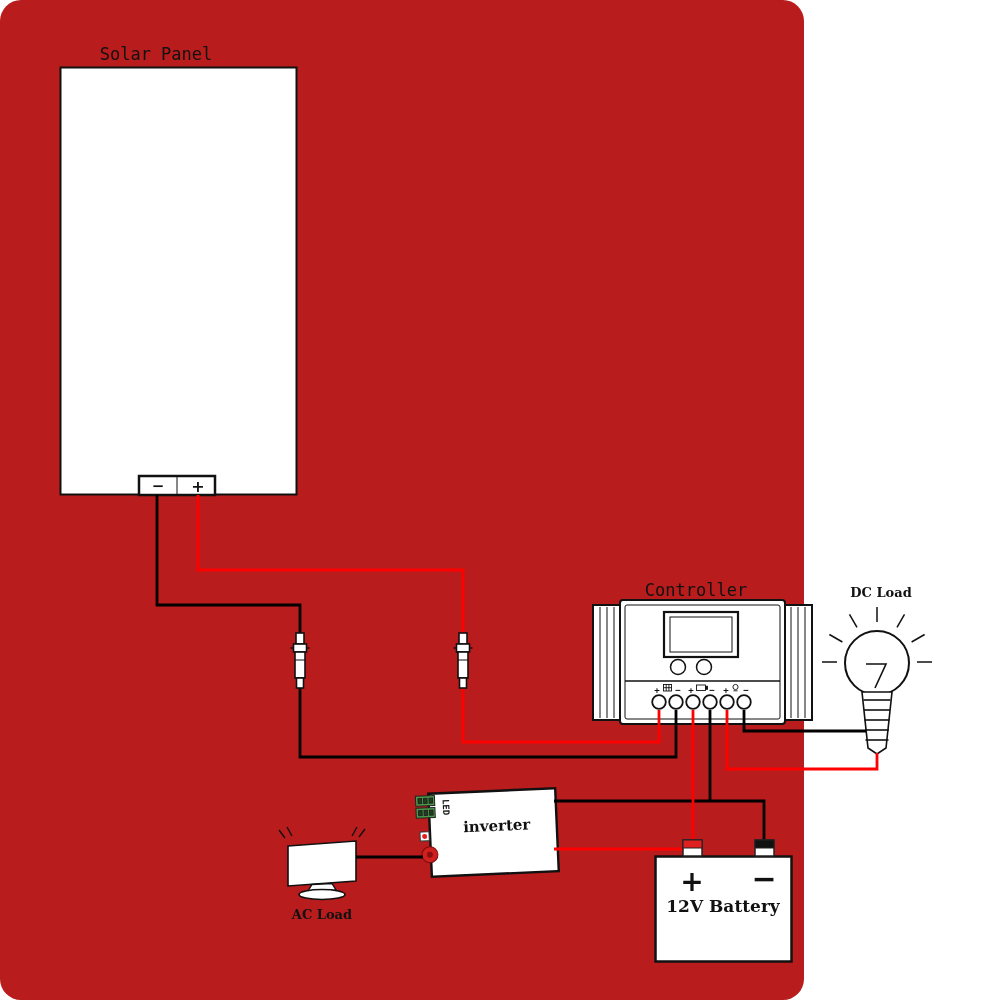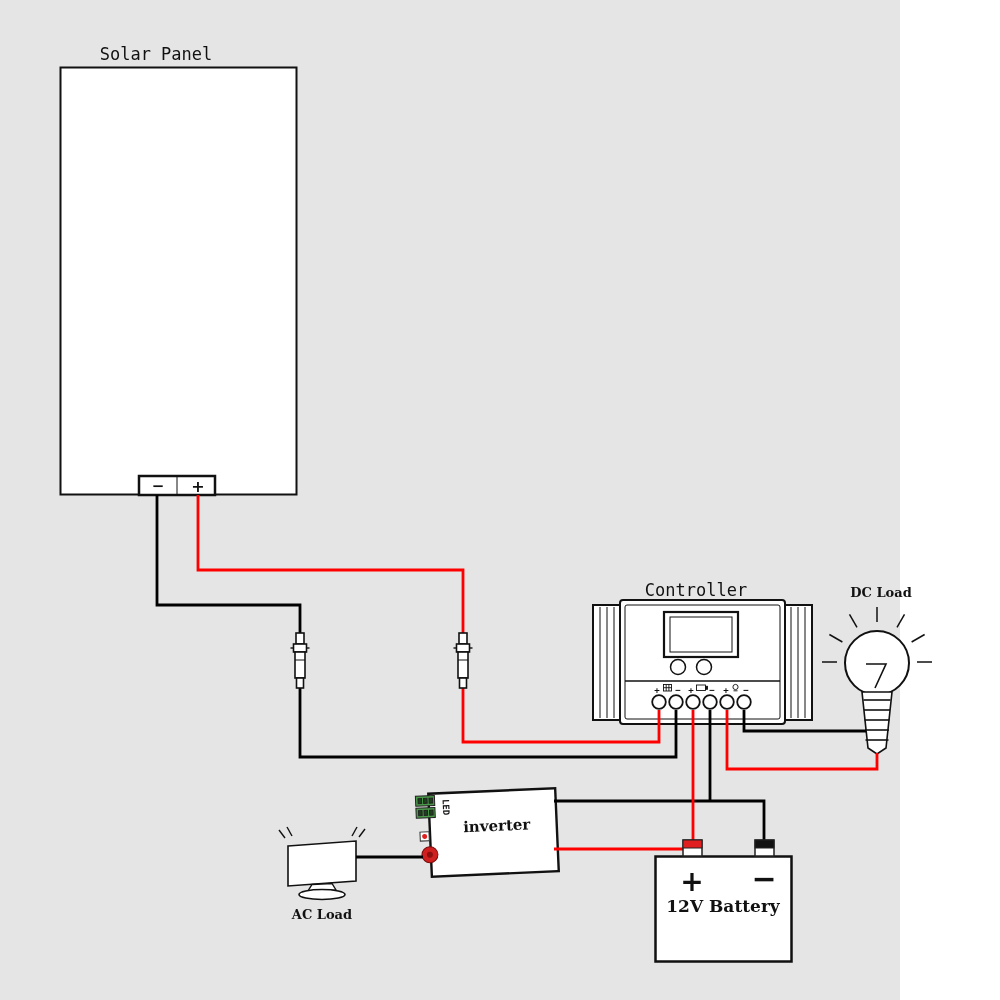--- a/index.html
+++ b/index.html
@@ -1,21 +1,22 @@
 <!DOCTYPE html>
 <html><head>
 <meta charset="utf-8">
 <style>
   html, body { margin: 0; padding: 0; background: #ffffff; }
   .stage {
     position: relative;
-    width: 900px;
+    width: 804px;
     height: 1000px;
-    background: #e5e5e5;
+    background: #b91c1c;
     font-family: "DejaVu Sans Mono", monospace;
+    border-radius: 21px;
   }
   svg { display: block; }
   .lbl-mono  { font-family: "DejaVu Sans Mono", monospace; fill: #111111; }
   .lbl-serif { font-family: "DejaVu Serif", serif; fill: #111111; }
   .lbl-sans  { font-family: "DejaVu Sans", sans-serif; fill: #111111; }
   .shape { fill: #ffffff; stroke: #111111; }
 </style>
 </head>
 <body>
 

